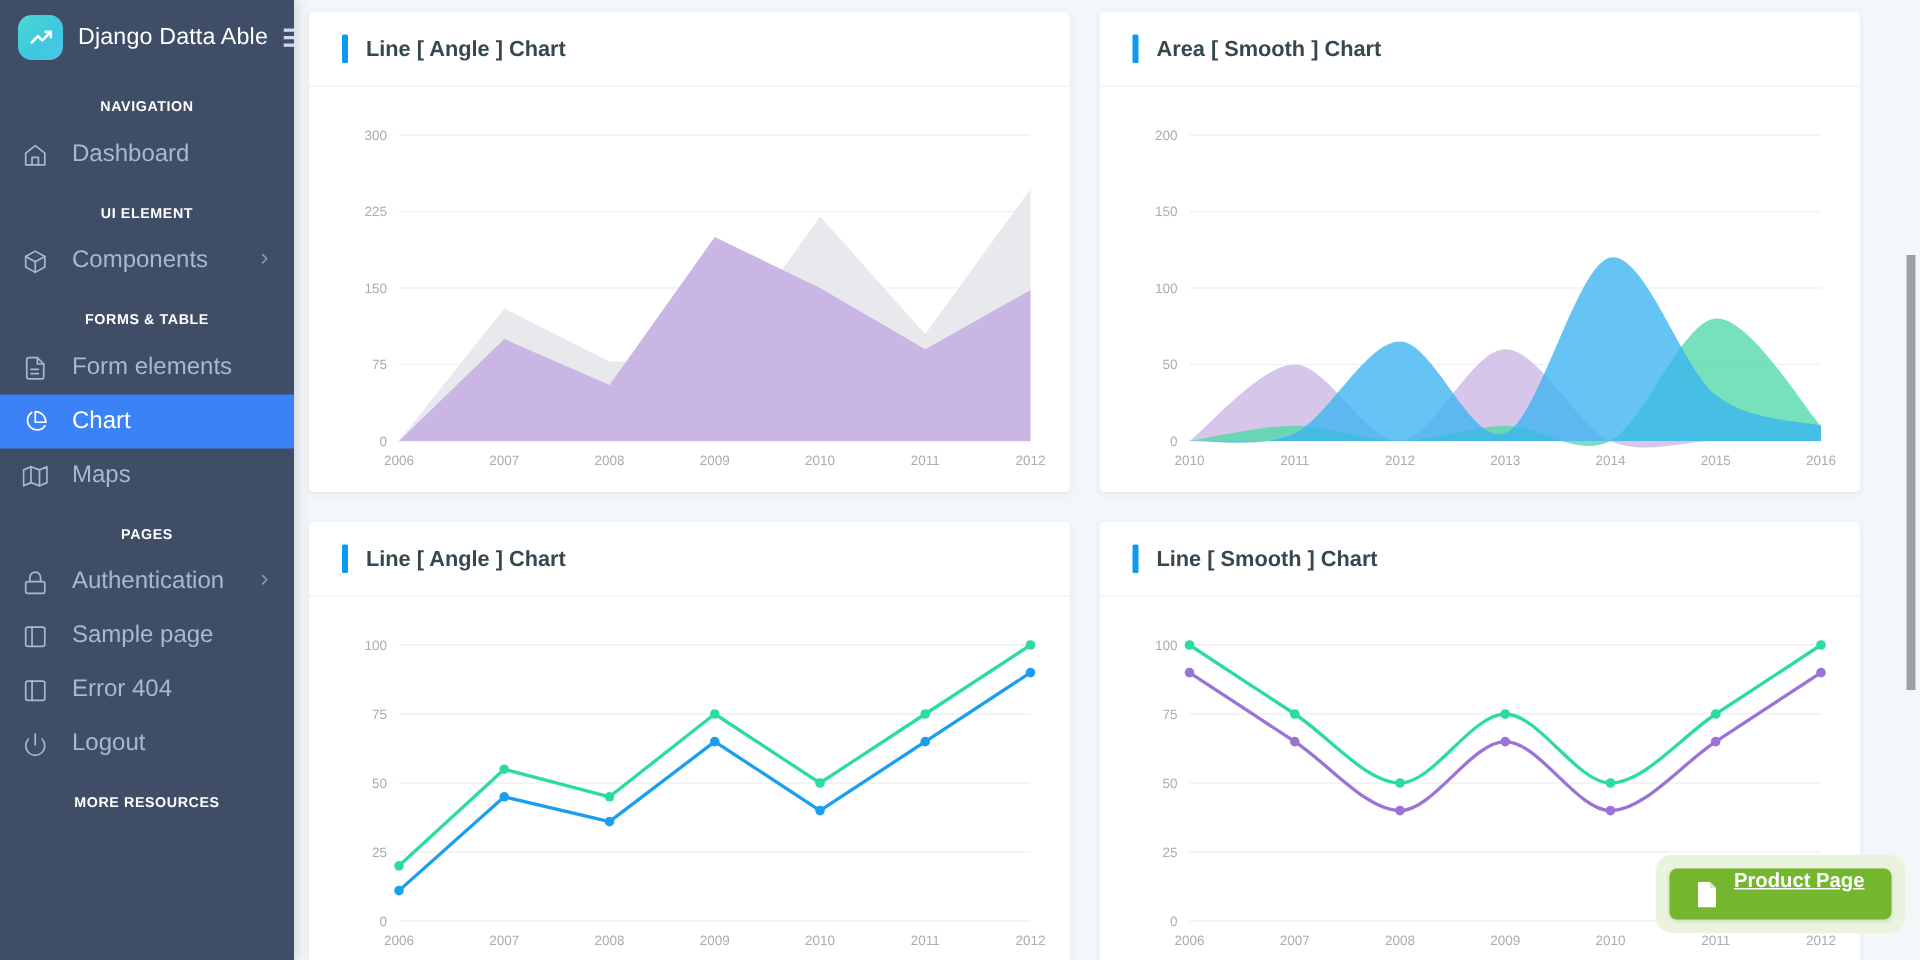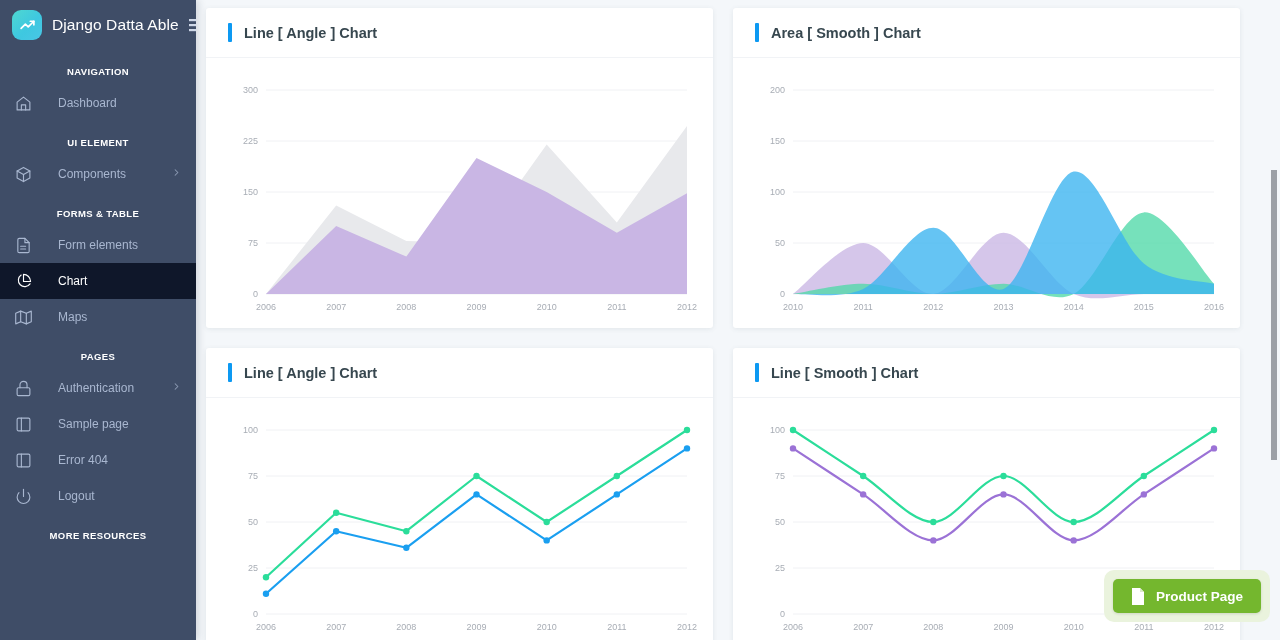--- a/index.html
+++ b/index.html
@@ -34,28 +34,28 @@
     font-weight:400;
   }
   .brand-toggle { margin-left:auto; width:18px; height:18px; flex:none;
     display:flex; align-items:center; justify-content:center; }
 
   .nav-caption {
     color:#fff; font-size:9.5px; font-weight:bold; letter-spacing:.4px;
     padding:16px 14px 8px 14px; text-transform:uppercase;text-align:center;
   }
   .nav-item {
-    display:flex; align-items:center; gap:26px;
+    display:flex; align-items:center; gap:16px;
     height:36px; padding:0 14px; position:relative;
-    color:#a9b7d0; font-size:12px; white-space:nowrap;
+    color:#a9b7d0; font-size:16px; white-space:nowrap;
   }
   .nav-item .nav-ico { width:18px; height:18px; flex:none; display:flex;
      align-items:center; justify-content:center; }
   .nav-item .chev { margin-left:auto; opacity:.75; }
-  .nav-item.active { background:#0f172a; color:#fff; }
+  .nav-item.active { background:#3b82f6; color:#fff; }
   .nav-label { flex:0 1 auto; }
 
   
   .content {
     flex:1; height:640px; padding:8px 10px 0 10px; position:relative;
     overflow:hidden;
   }
   .grid { display:flex; flex-wrap:wrap; gap:20px; }
   .card {
     background:#fff; border-radius:3px;
@@ -76,24 +76,25 @@
   .ax-text { font-family:"Liberation Sans", sans-serif; font-size:9px; fill:#a8adb5; }
   .grid-line { stroke:#f0f1f4; stroke-width:1; }
 
   
   .float-btn-wrap {
     position:absolute; right:10px; bottom:18px;
     background:#eaf3dd; border-radius:10px; padding:9px;
   }
   .float-btn {
     background:#74b72e; color:#fff; border:none; border-radius:5px;
-    height:34px; padding:0 18px; display:flex; align-items:center; gap:11px;
+    height:34px; padding:0 18px; display:flex; gap:11px;
     font-family:"Liberation Sans", sans-serif;
     font-size:13.5px; font-weight:bold; cursor:pointer; white-space:nowrap;
     box-shadow:0 1px 3px rgba(0,0,0,.12);
+    text-decoration:underline;
   }
   .float-btn .doc-ico { display:flex; align-items:center; }
 
   
   .scrollbar-track {
     position:absolute; top:0; right:0; width:12px; height:640px;
     background:transparent;
   }
   .scrollbar-thumb {
     position:absolute; left:3px; top:170px; width:6px; height:290px;

